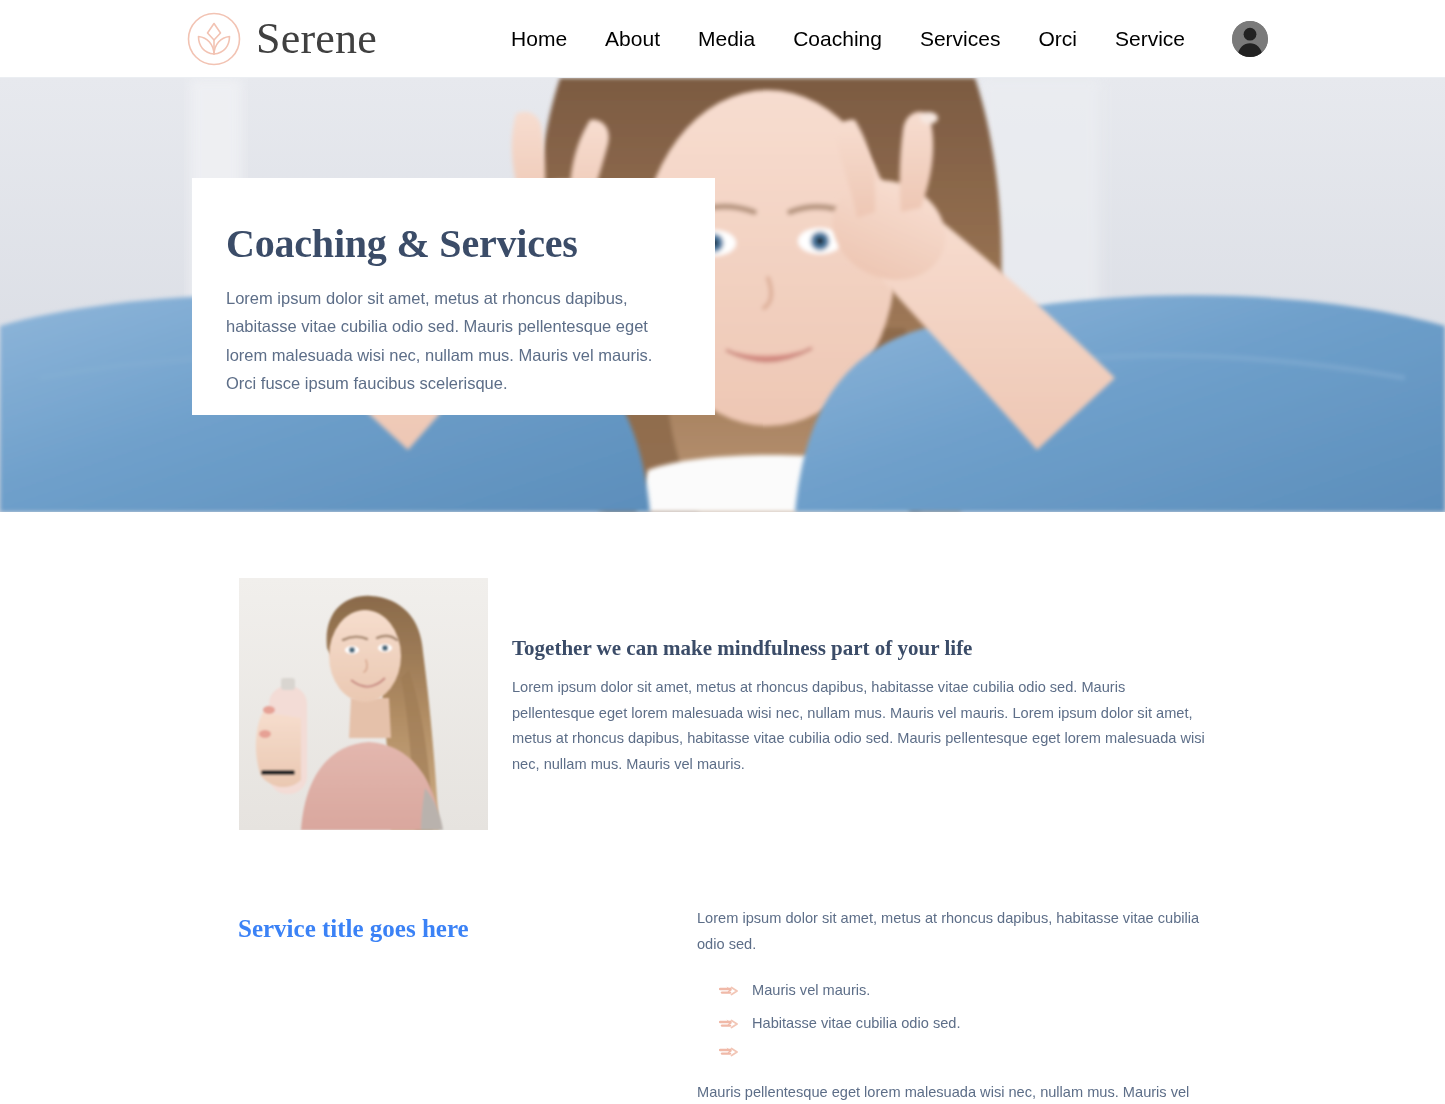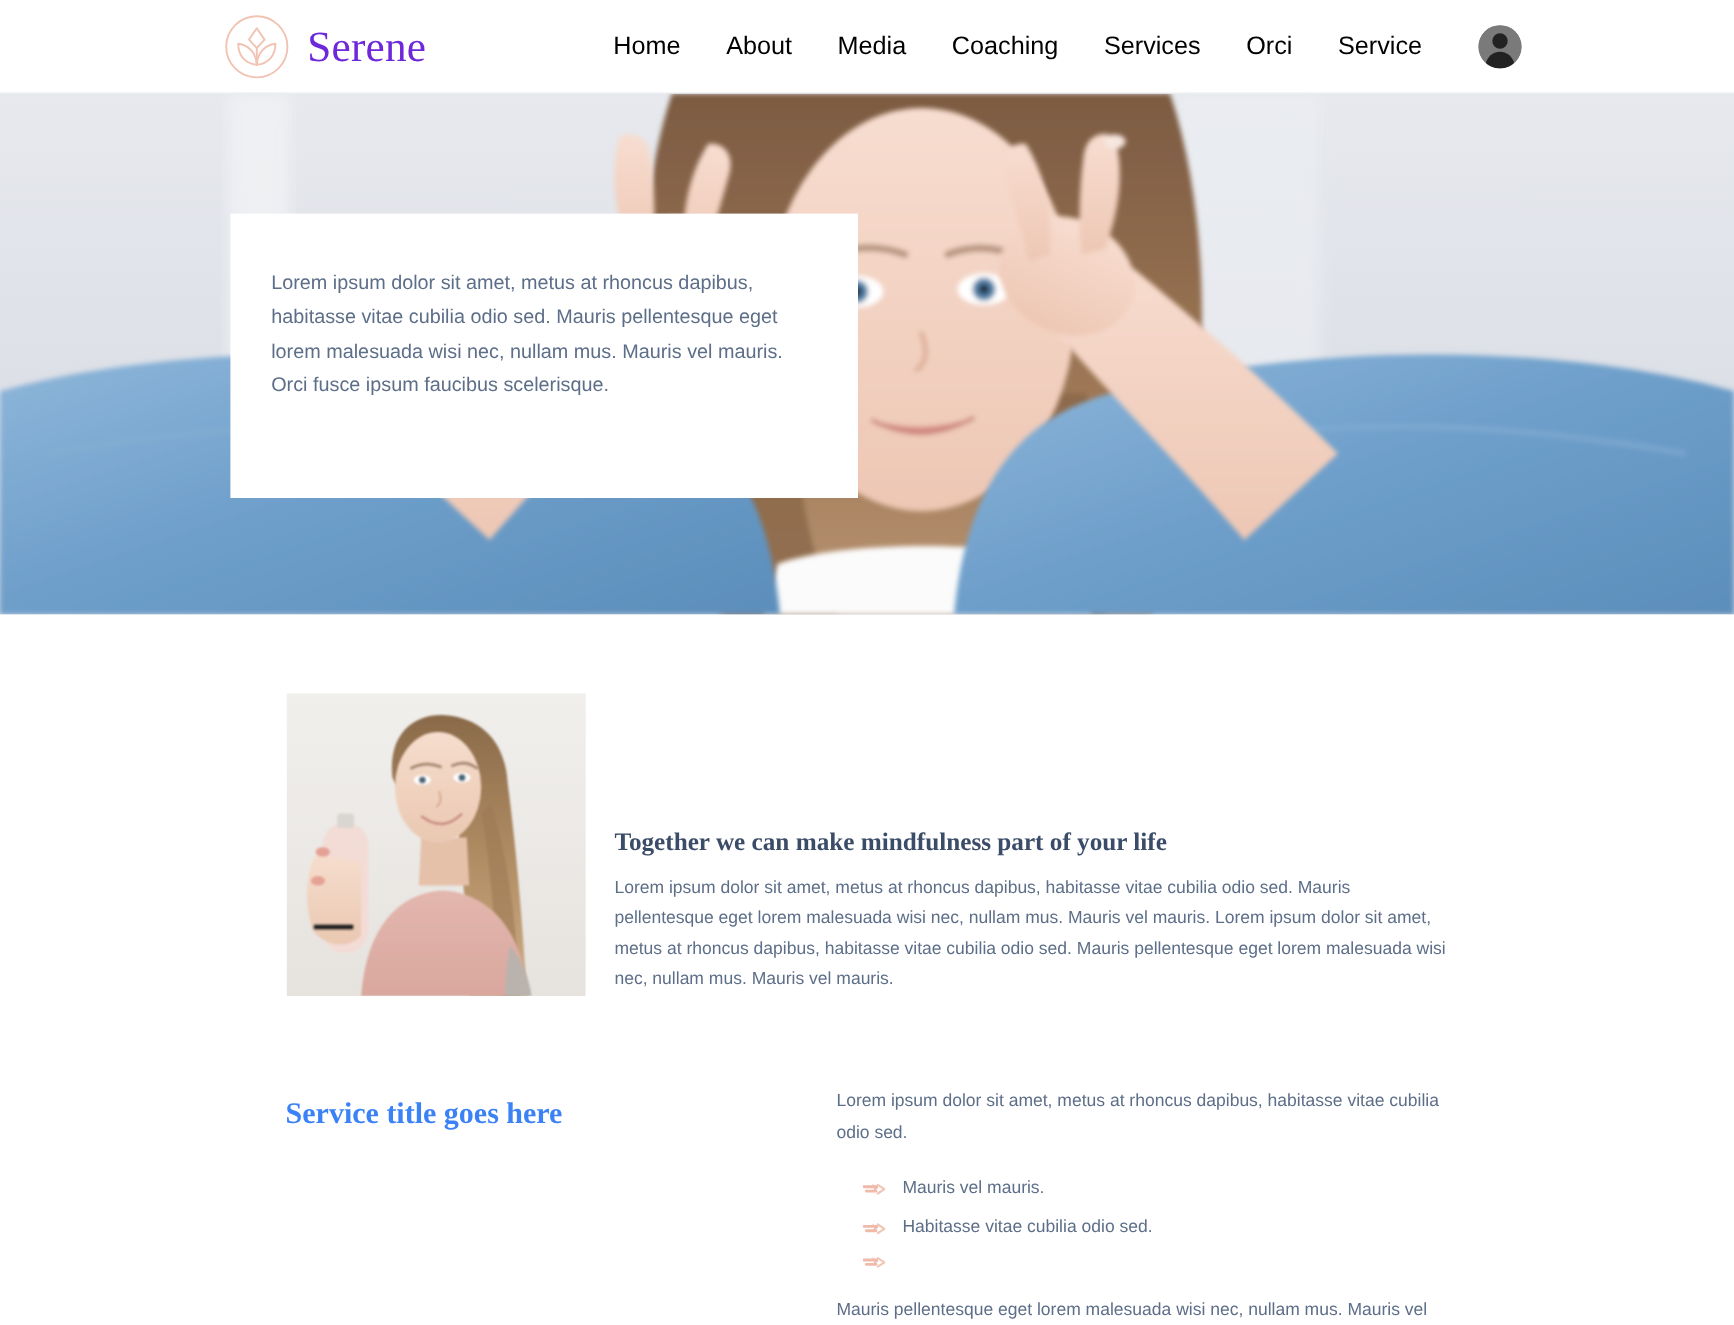--- a/index.html
+++ b/index.html
@@ -28,23 +28,23 @@
     align-items: center;
     gap: 14px;
     margin-left: 186px;
     text-decoration: none;
   }
 
   .brand-mark { width: 56px; height: 56px; display: block; }
 
   .brand-name {
     font-family: "Liberation Serif", serif;
-    font-size: 36px;
+    font-size: 44px;
     font-weight: 400;
-    color: #6d28d9;
+    color: #404040;
     letter-spacing: 0.2px;
     line-height: 1;
   }
 
   .main-nav {
     margin-left: auto;
     margin-right: 177px;
     display: flex;
     align-items: center;
     gap: 0;
@@ -104,21 +104,21 @@
 
   .hero-body {
     font-size: 16.5px;
     line-height: 1.72;
     color: #5d6e88;
   }
 
   
   .section-mindful {
     display: flex;
-    align-items: flex-end;
+    align-items: flex-start;
     padding-left: 239px;
     padding-right: 230px;
     padding-top: 66px;
   }
 
   .mindful-photo {
     width: 249px;
     height: 252px;
     flex: 0 0 auto;
     display: block;
@@ -312,20 +312,21 @@
     <g filter="url(#soften)">
       <path d="M1115 300 C 1045 230, 975 170, 925 130 L 855 170 C 905 230, 975 300, 1037 372 Z" fill="url(#skinG)"></path>
       <ellipse cx="889" cy="152" rx="58" ry="48" fill="url(#skinG)" transform="rotate(24 889 152)"></ellipse>
       <path d="M921 130 C 933 96, 937 66, 929 36 C 917 30, 905 36, 903 52 C 899 82, 899 112, 901 134 Z" fill="url(#skinG)"></path>
       <path d="M875 134 C 877 98, 871 68, 855 42 C 843 40, 833 50, 837 66 C 845 96, 853 118, 857 140 Z" fill="url(#skinG)"></path>
       <ellipse cx="929" cy="40" rx="9" ry="6" fill="#f6e7e0"></ellipse>
     </g>
   </svg>
 
   <div class="hero-card">
+    <h1 class="hero-title">Coaching &amp; Services</h1>
     <p class="hero-body">Lorem ipsum dolor sit amet, metus at rhoncus dapibus, habitasse vitae cubilia odio sed. Mauris pellentesque eget lorem malesuada wisi nec, nullam mus. Mauris vel mauris. Orci fusce ipsum faucibus scelerisque.</p>
   </div>
 </section>
 
 <section class="section-mindful">
 
   <svg class="mindful-photo" viewBox="0 0 249 252" preserveAspectRatio="xMidYMid slice" aria-hidden="true">
     <defs>
       <linearGradient id="mBg" x1="0" y1="0" x2="0" y2="1">
         <stop offset="0%" stop-color="#f1efec"></stop>

